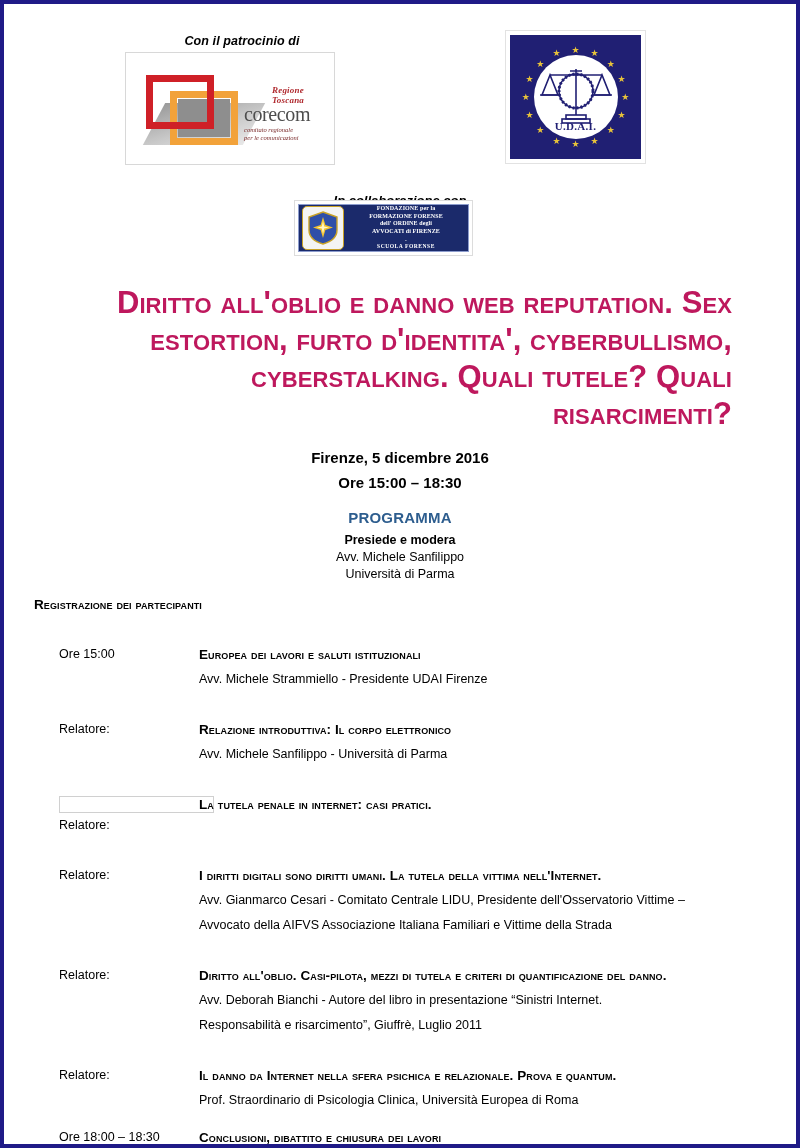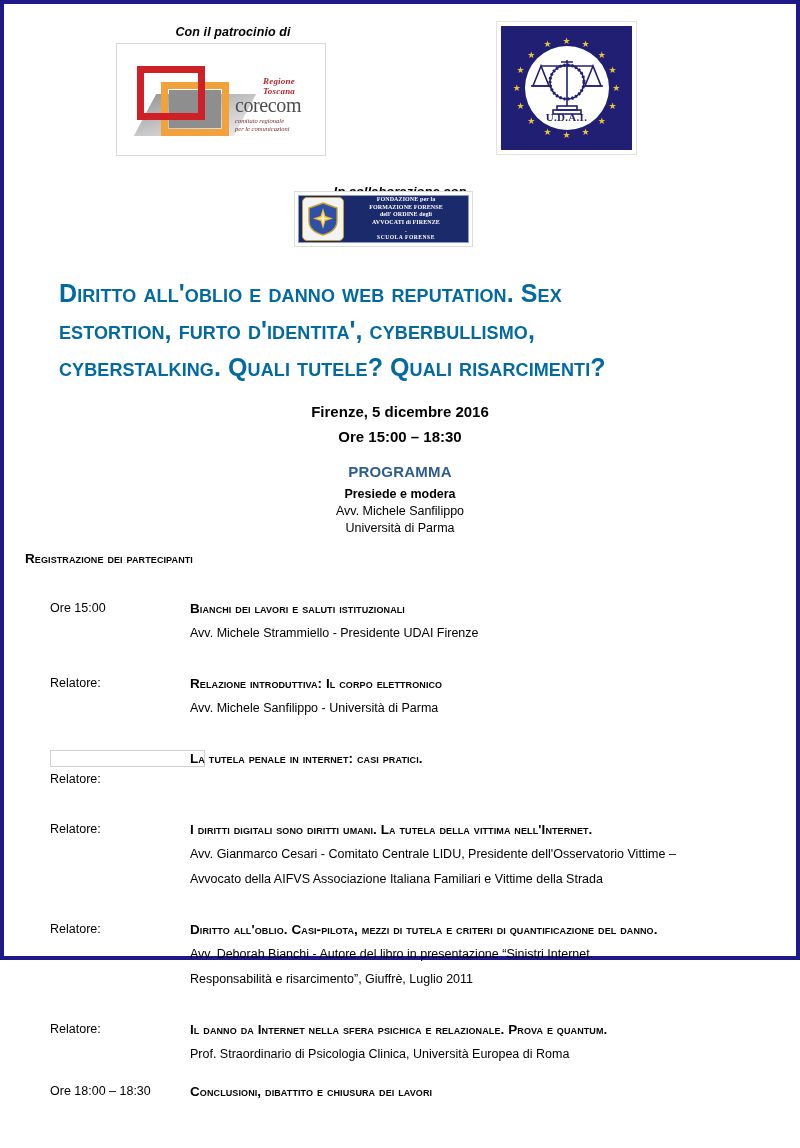--- a/index.html
+++ b/index.html
@@ -8,24 +8,24 @@
     background: #ffffff;
   }
   body {
     width: 800px; height: 1148px;
     font-family: "Liberation Sans", sans-serif;
     color: #000000;
     overflow: hidden;
   }
   .page {
     position: relative;
-    width: 800px; height: 960px;
+    width: 800px; height: 1148px;
     border: 4px solid #1f1a87;
     background: #ffffff;
-    padding: 7px;
+    padding: 16px;
   }
   .inner {
     position: relative;
     width: 100%; height: 100%;
     padding: 6px 14px 0 14px;
   }
 
   
   .patron-block { position: relative; height: 148px; }
   .patron-label {
@@ -145,27 +145,27 @@
     font-family: "Liberation Serif", serif;
     font-weight: bold; font-size: 6px; line-height: 7.6px;
     letter-spacing: .1px; padding-right: 3px;
   }
   .fond-text .sf { font-size: 5.6px; letter-spacing: .5px; }
   .fond-text .dash { font-size: 5px; }
 
   
   .title {
     margin: 8px 34px 0 34px;
-    text-align: left;
+    text-align: right;
     font-weight: bold;
-    font-size: 25px;
+    font-size: 31px;
     line-height: 37px;
     font-variant: small-caps;
     letter-spacing: .1px;
-    color: #0369a1;
+    color: #be185d;
   }
 
   .event-when {
     margin-top: 13px;
     text-align: center;
     font-weight: bold;
     font-size: 15px;
     line-height: 25px;
   }
 
@@ -323,21 +323,21 @@
   <div class="schedule" id="schedule">
         <div class="srow">
           <div class="scol-body">
             <div class="heading-sc">Registrazione dei partecipanti</div>
           </div>
         </div>
         <div class="gap"></div>
         <div class="srow">
           <div class="scol-time">Ore 15:00</div>
           <div class="scol-body">
-            <div class="heading-sc">Bianchi dei lavori e saluti istituzionali</div>
+            <div class="heading-sc">Europea dei lavori e saluti istituzionali</div>
             <div class="line">Avv. Michele Strammiello - Presidente UDAI Firenze</div>
           </div>
         </div>
         <div class="gap"></div>
         <div class="srow">
           <div class="scol-time">Relatore:</div>
           <div class="scol-body">
             <div class="heading-sc">Relazione introduttiva: Il corpo elettronico</div>
             <div class="line">Avv. Michele Sanfilippo - Università di Parma</div>
           </div>

